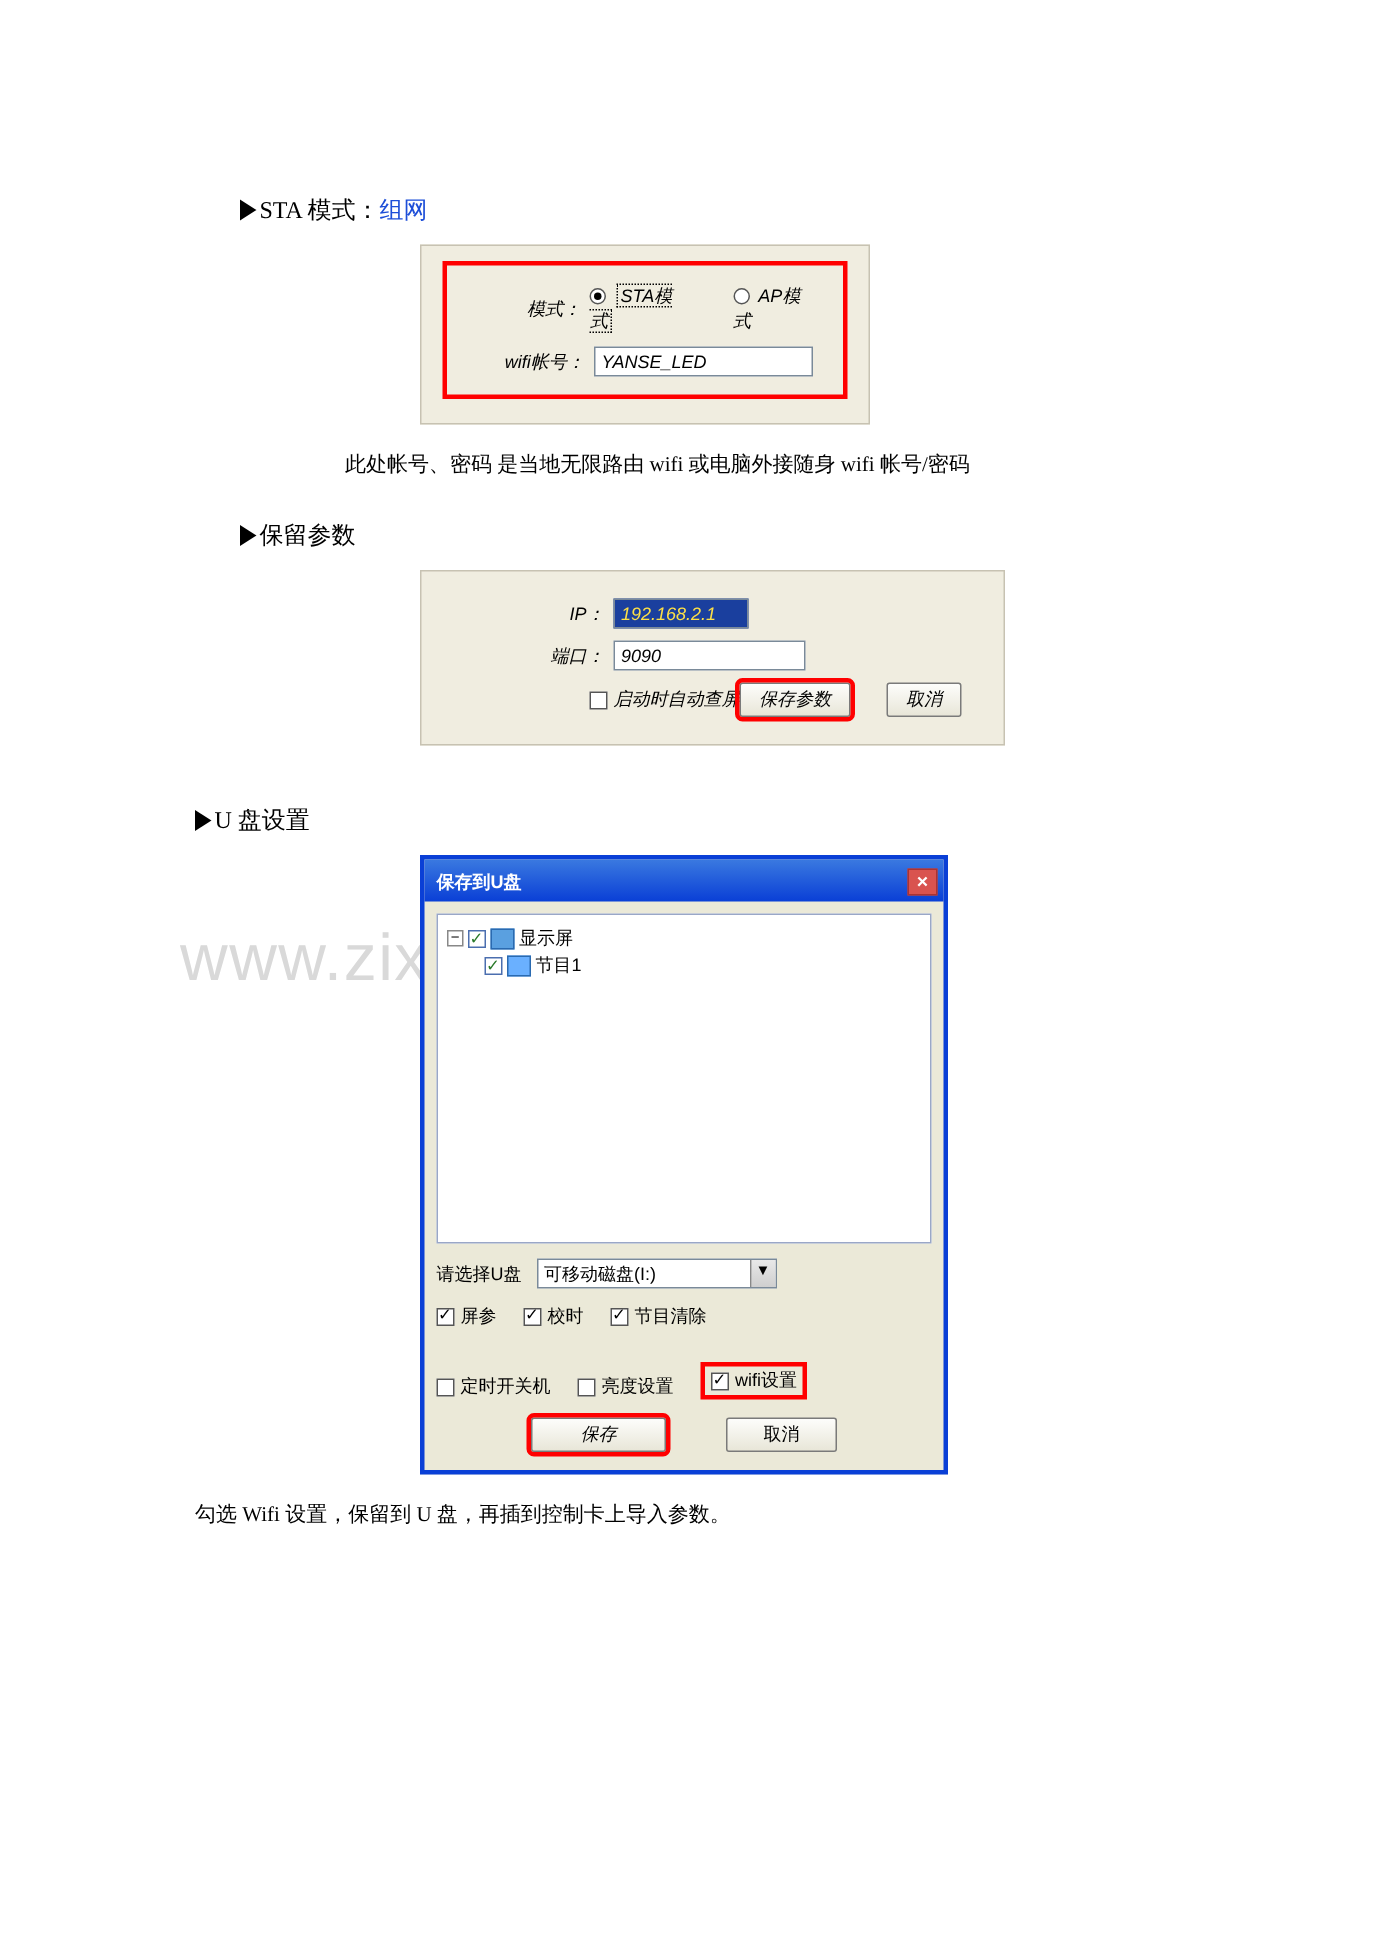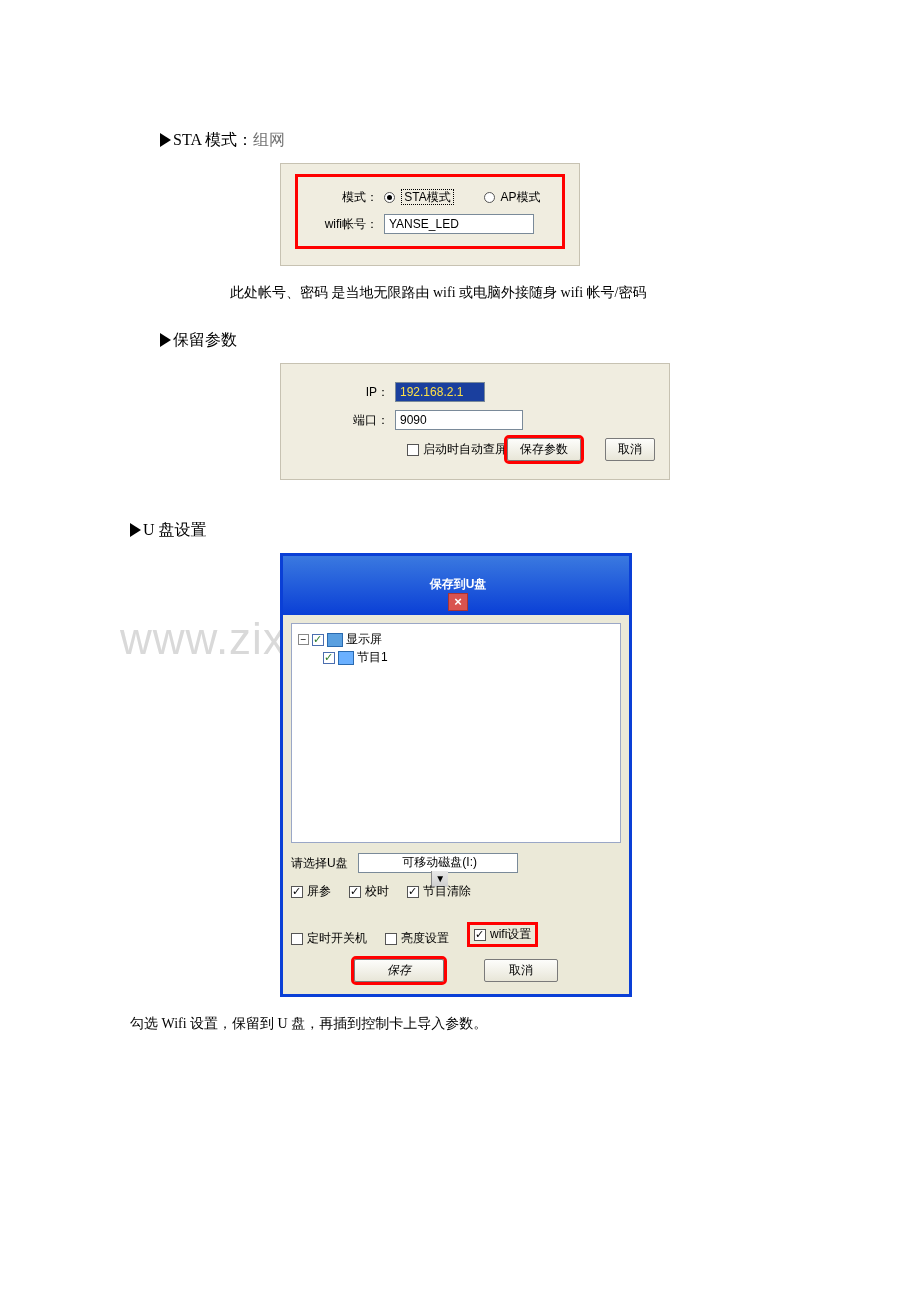--- a/index.html
+++ b/index.html
@@ -22,33 +22,34 @@
   }
   .tri {
     display: inline-block;
     width: 0; height: 0;
     border-top: 7px solid transparent;
     border-bottom: 7px solid transparent;
     border-left: 11px solid #000;
     vertical-align: -2px;
     margin-right: 2px;
   }
-  .red-text { color: #737373; }
+  .red-text { color: #1d4ed8; }
   .panel {
     background: #f0ede0;
     border: 1px solid #c7c2b2;
     margin: 6px 0 6px 150px;
     padding: 10px 14px 10px 14px;
     font-family: "Tahoma","SimSun",sans-serif;
     font-size: 12px;
   }
   .panel-row {
     display: flex;
     align-items: center;
-    margin: 8px 0;
+    margin: 8px 14px;
+    font-style: italic;
   }
   .panel-row .lbl {
     width: 80px;
     text-align: right;
     padding-right: 6px;
   }
   .red-box {
     border: 3px solid #ff0000;
     padding: 4px 6px;
   }
@@ -131,25 +132,24 @@
     margin: 10px 0 10px 150px;
     border: 3px solid #0a3fd6;
     background: #ebe9d8;
     font-family: Tahoma,"SimSun",sans-serif;
     font-size: 12px;
   }
   .dlg-title {
     background: linear-gradient(#3a79e0,#0a3fd6);
     color: #fff;
     font-weight: bold;
-    padding: 20px 4px 4px 8px;
+    padding: 6px 4px 4px 8px;
     display: flex;
     justify-content: space-between;
     align-items: center;
-    flex-direction: column;
   }
   .closebtn {
     width: 20px; height: 18px;
     background: #d9534f;
     border: 1px solid #a33;
     color: #fff;
     font-weight: bold;
     text-align: center;
     line-height: 15px;
     font-size: 13px;
@@ -191,21 +191,20 @@
   .usel-row {
     display: flex; align-items: center; gap: 10px;
     margin-top: 10px;
   }
   .combo {
     display: inline-flex; align-items: center;
     border: 1px solid #7a8a99; background: #fff;
     height: 20px; width: 160px;
     justify-content: space-between;
     padding-left: 4px;
-    flex-direction: column;
   }
   .combo-arrow {
     width: 17px; height: 18px;
     background: linear-gradient(#e8e8e8,#cfcfcf);
     border-left: 1px solid #888;
     text-align: center; line-height: 16px;
     font-size: 10px;
   }
   .opts-row {
     display: flex; gap: 18px; margin-top: 10px; align-items: flex-end;

